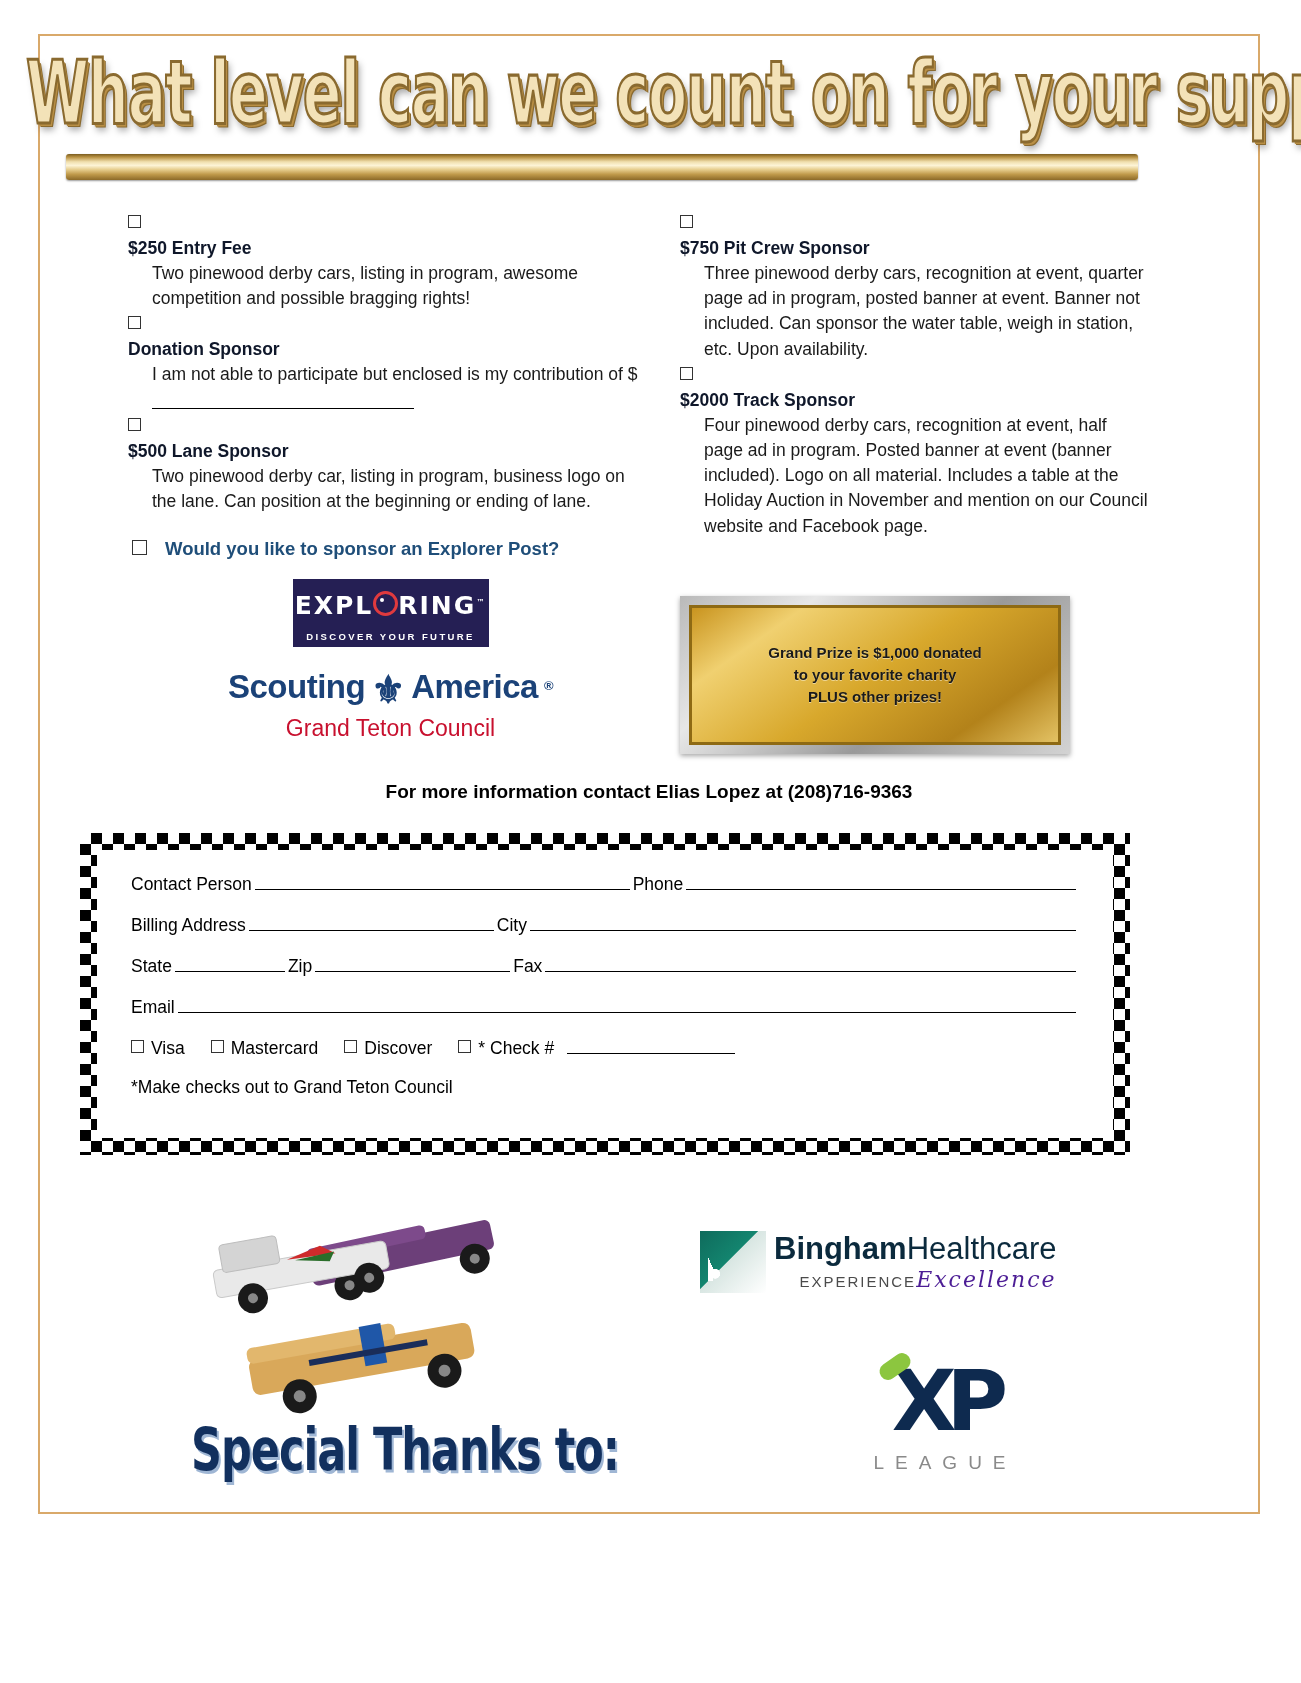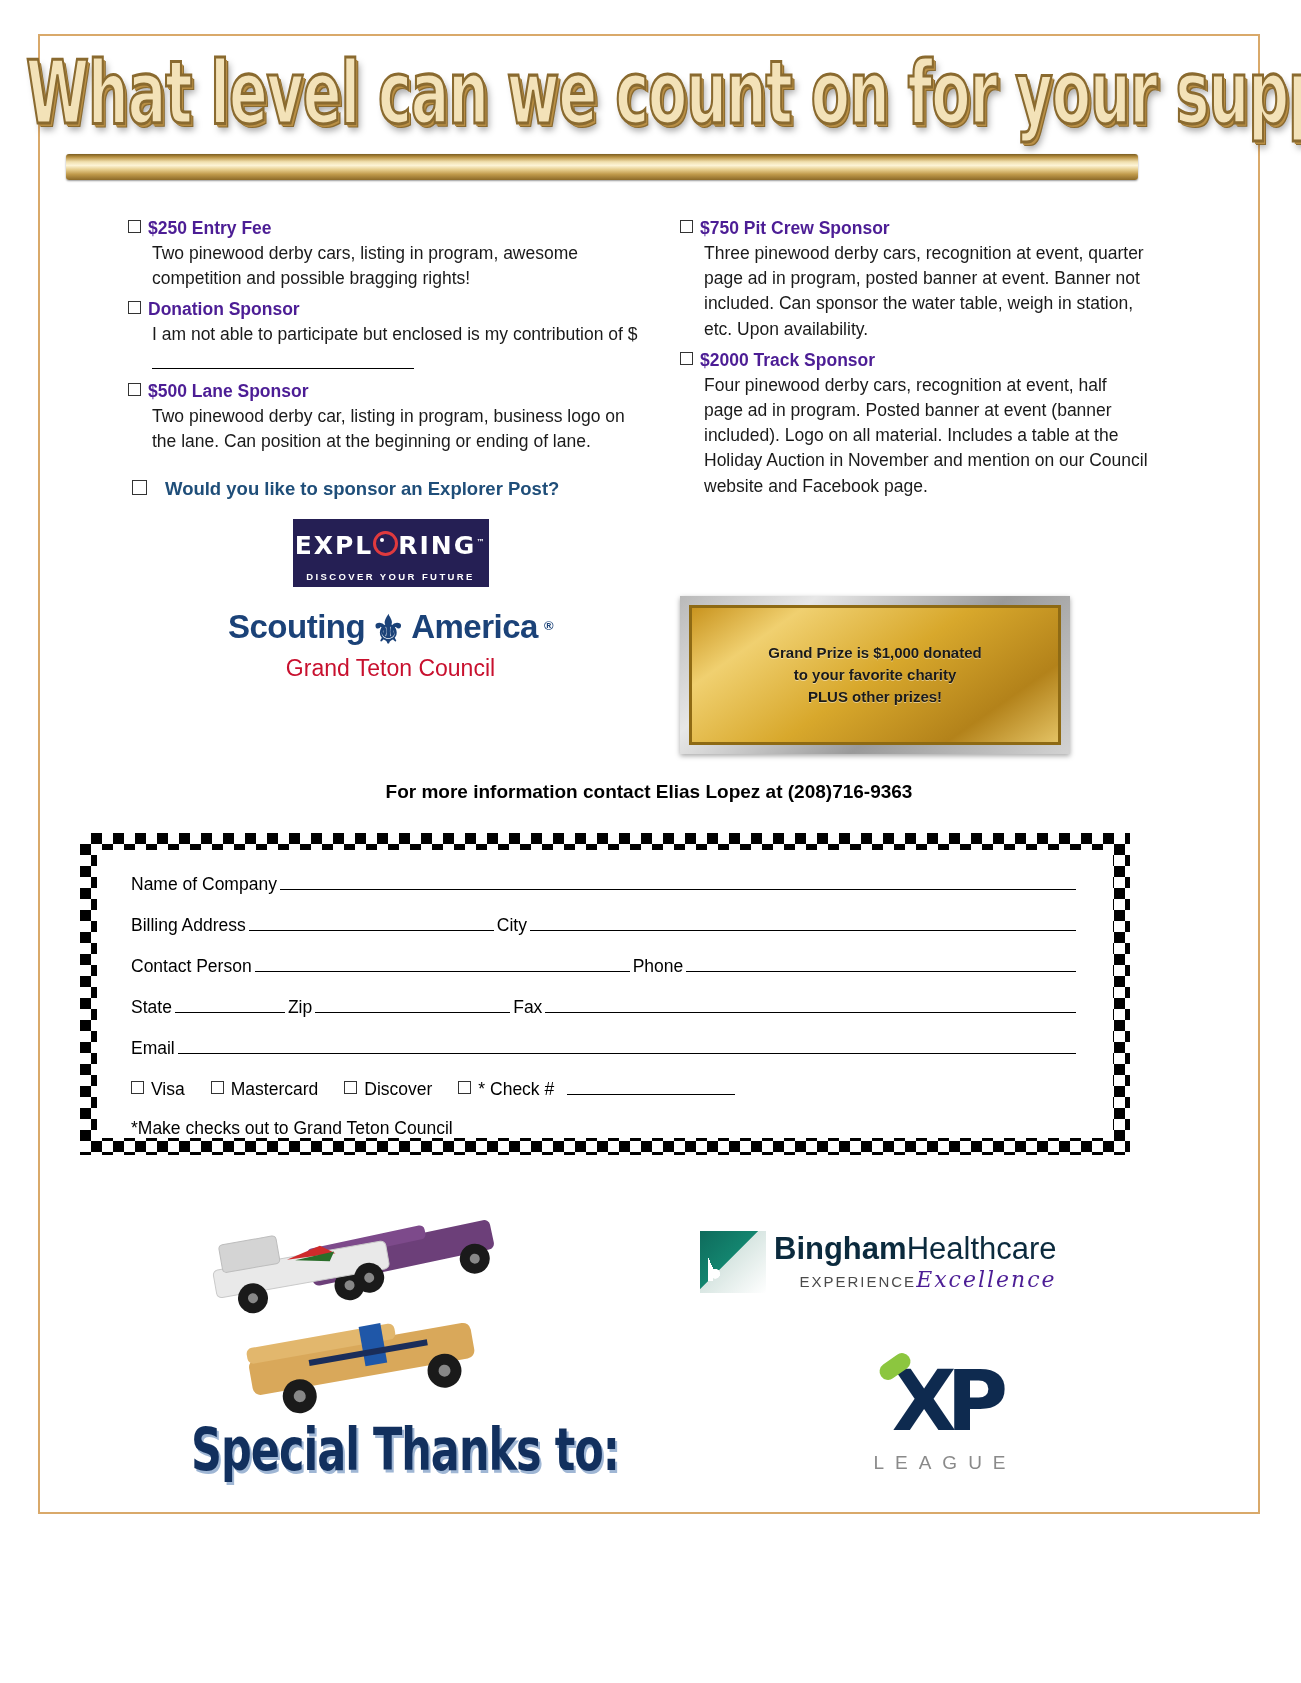--- a/index.html
+++ b/index.html
@@ -68,26 +68,27 @@
   
   .col {
     position: absolute;
     font-size: 17.5px;
     line-height: 1.43;
   }
   .col-left  { left: 88px;  top: 180px; width: 525px; }
   .col-right { left: 640px; top: 180px; width: 470px; }
 
   .lvl-head {
-    color: #4c1d95;
+    color: #0f172a;
     font-weight: bold;
     font-size: 17.5px;
     display: flex;
     align-items: baseline;
     gap: 7px;
+    flex-direction: column;
   }
   .cbox {
     display: inline-block;
     width: 11px;
     height: 11px;
     border: 1.3px solid #333;
     flex: 0 0 auto;
     position: relative;
     top: -1px;
   }
@@ -444,36 +445,32 @@
         <div>PLUS other prizes!</div>
       </div>
     </div>
   </div>
 
   <div class="contact-line">For more information contact Elias Lopez at (208)716-9363</div>
 
   <div class="form-box">
     <div class="form-inner">
 
+
       <div class="frow">
-        <span class="lbl">Name of Company</span>
+        <span class="lbl">Contact Person</span>
+        <span class="rule" style="flex:0 0 375px;"></span>
+        <span class="lbl">Phone</span>
         <span class="rule" style="flex:1 1 auto;"></span>
       </div>
 
       <div class="frow">
         <span class="lbl">Billing Address</span>
         <span class="rule" style="flex:0 0 245px;"></span>
         <span class="lbl">City</span>
-        <span class="rule" style="flex:1 1 auto;"></span>
-      </div>
-
-      <div class="frow">
-        <span class="lbl">Contact Person</span>
-        <span class="rule" style="flex:0 0 375px;"></span>
-        <span class="lbl">Phone</span>
         <span class="rule" style="flex:1 1 auto;"></span>
       </div>
 
       <div class="frow">
         <span class="lbl">State</span>
         <span class="rule" style="flex:0 0 110px;"></span>
         <span class="lbl">Zip</span>
         <span class="rule" style="flex:0 0 195px;"></span>
         <span class="lbl">Fax</span>
         <span class="rule" style="flex:1 1 auto;"></span>

